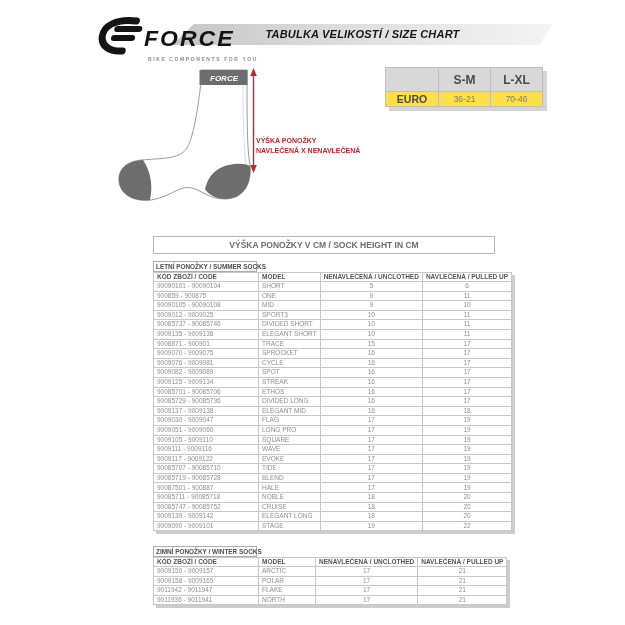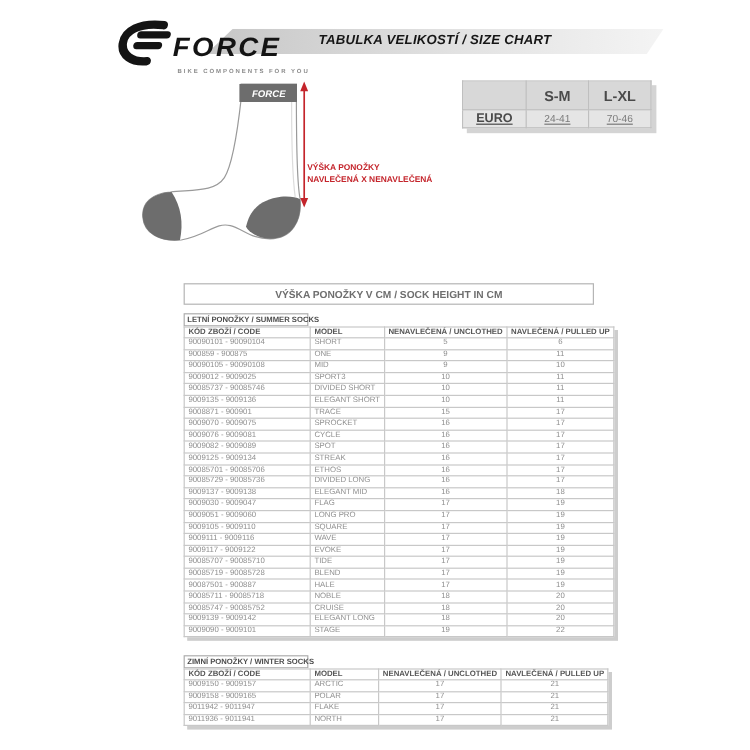--- a/index.html
+++ b/index.html
@@ -26,21 +26,21 @@
   .sock-caption{position:absolute;left:256px;top:136px;font-size:7px;font-weight:bold;
       color:#c4242b;line-height:10px;white-space:nowrap;}
 
   
   .size-table{position:absolute;left:385px;top:67px;border-collapse:collapse;
       table-layout:fixed;background:#fff;box-shadow:4px 4px 0 #d4d4d4;}
   .size-table th,.size-table td{border:1px solid #bfbfbf;text-align:center;padding:0;}
   .size-table th{width:51px;height:23px;background:#d8d8d8;font-size:12px;
       font-weight:bold;color:#4a4a4a;}
   .size-table th.first{width:52px;}
-  .size-table td{height:14px;font-size:8.5px;color:#7b7b7b;background:#e5e5e5;text-decoration:underline;}
+  .size-table td{height:14px;font-size:8.5px;color:#7b7b7b;background:#fde047;}
   .size-table td.col-label{font-weight:bold;font-size:10.5px;color:#4a4a4a;}
 
   
   .section-header{position:absolute;left:153px;top:236px;width:340px;height:16px;
       border:1px solid #b5b5b5;background:#fff;line-height:16px;text-align:center;
       font-size:8.5px;font-weight:bold;color:#6e6e6e;}
 
   
   .block{position:absolute;left:153px;}
   .block-summer{top:261px;}
@@ -121,21 +121,21 @@
     <thead>
       <tr>
         <th class="first"></th>
         <th>S-M</th>
         <th>L-XL</th>
       </tr>
     </thead>
     <tbody>
         <tr>
           <td class="col-label">EURO</td>
-          <td class="col-sm">24-41</td>
+          <td class="col-sm">36-21</td>
           <td class="col-lxl">70-46</td>
         </tr>
       </tbody>
   </table>
 
   <div class="section-header">VÝŠKA PONOŽKY V CM / SOCK HEIGHT IN CM</div>
 
   <div class="block block-summer">
     <div class="table-title">LETNÍ PONOŽKY / SUMMER SOCKS</div>
     <table class="sock-table">

